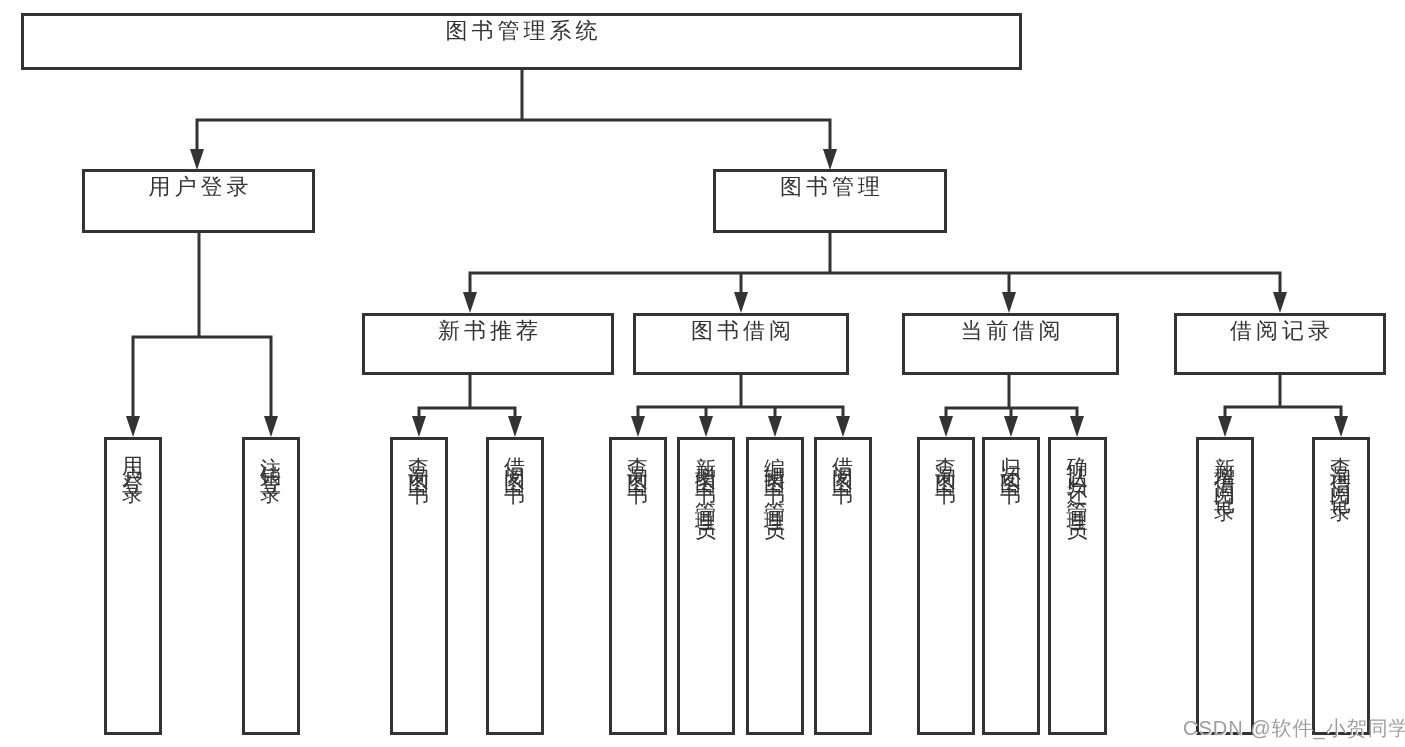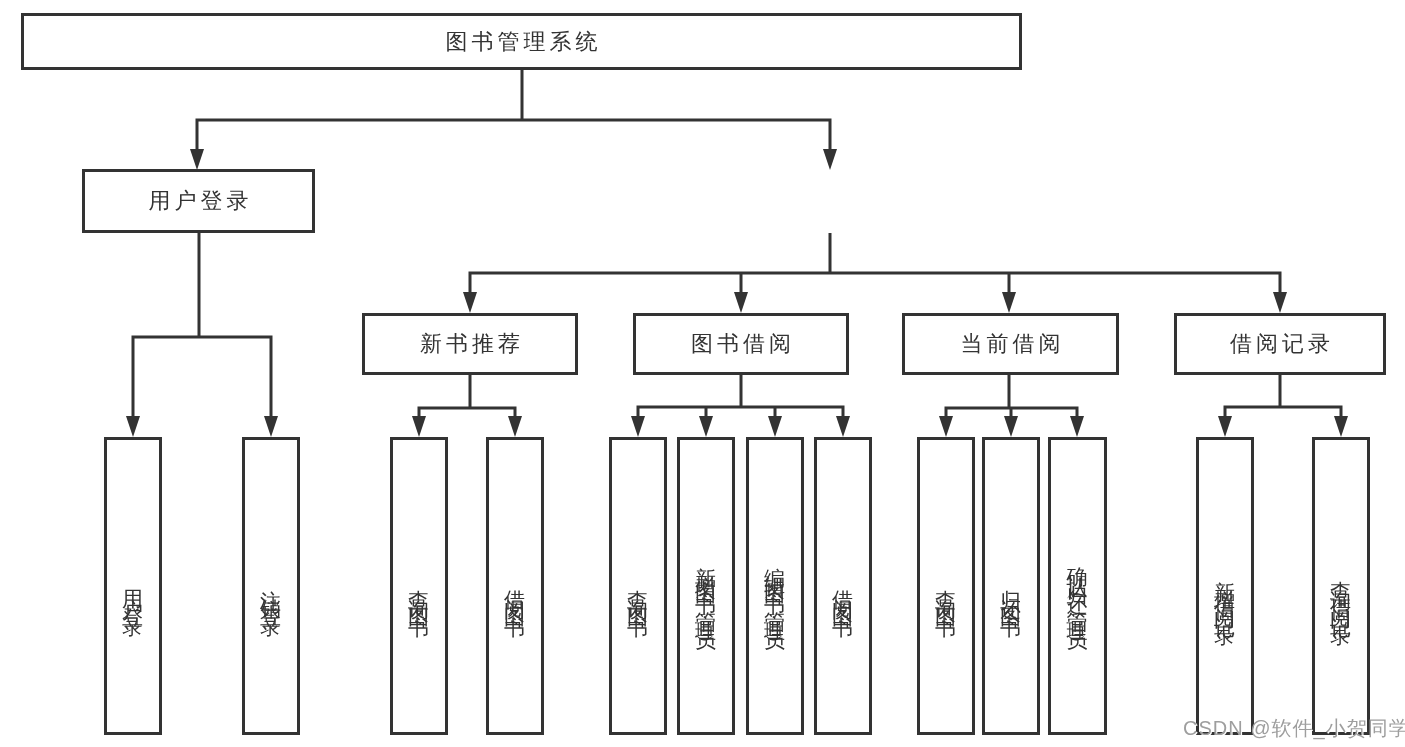--- a/index.html
+++ b/index.html
@@ -16,21 +16,20 @@
   .connectors {
     position: absolute;
     left: 0; top: 0;
     width: 1405px; height: 747px;
   }
   .node {
     position: absolute;
     background: #ffffff;
     border: 3px solid #333333;
     display: flex;
-    align-items: center;
     justify-content: center;
   }
   .node .lbl {
     font-size: 22px;
     letter-spacing: 4px;
     margin-right: -4px;
     color: #333333;
     white-space: nowrap;
   }
   .vert .lbl {
@@ -103,22 +102,25 @@
     </g>
   </svg>
 
   <div class="node" style="left:21px;top:13px;width:1001px;height:57px">
     <span class="lbl">图书管理系统</span>
   </div>
 
   <div class="node" style="left:82px;top:169px;width:233px;height:64px">
     <span class="lbl">用户登录</span>
   </div>
+  <div class="node" style="left:713px;top:169px;width:234px;height:64px">
+    <span class="lbl">图书管理</span>
+  </div>
 
-  <div class="node" style="left:362px;top:313px;width:216px;height:62px">
+  <div class="node" style="left:362px;top:313px;width:252px;height:62px">
     <span class="lbl">新书推荐</span>
   </div>
   <div class="node" style="left:902px;top:313px;width:217px;height:62px">
     <span class="lbl">当前借阅</span>
   </div>
   <div class="node" style="left:633px;top:313px;width:216px;height:62px">
     <span class="lbl">图书借阅</span>
   </div>
   <div class="node" style="left:1174px;top:313px;width:212px;height:62px">
     <span class="lbl">借阅记录</span>

